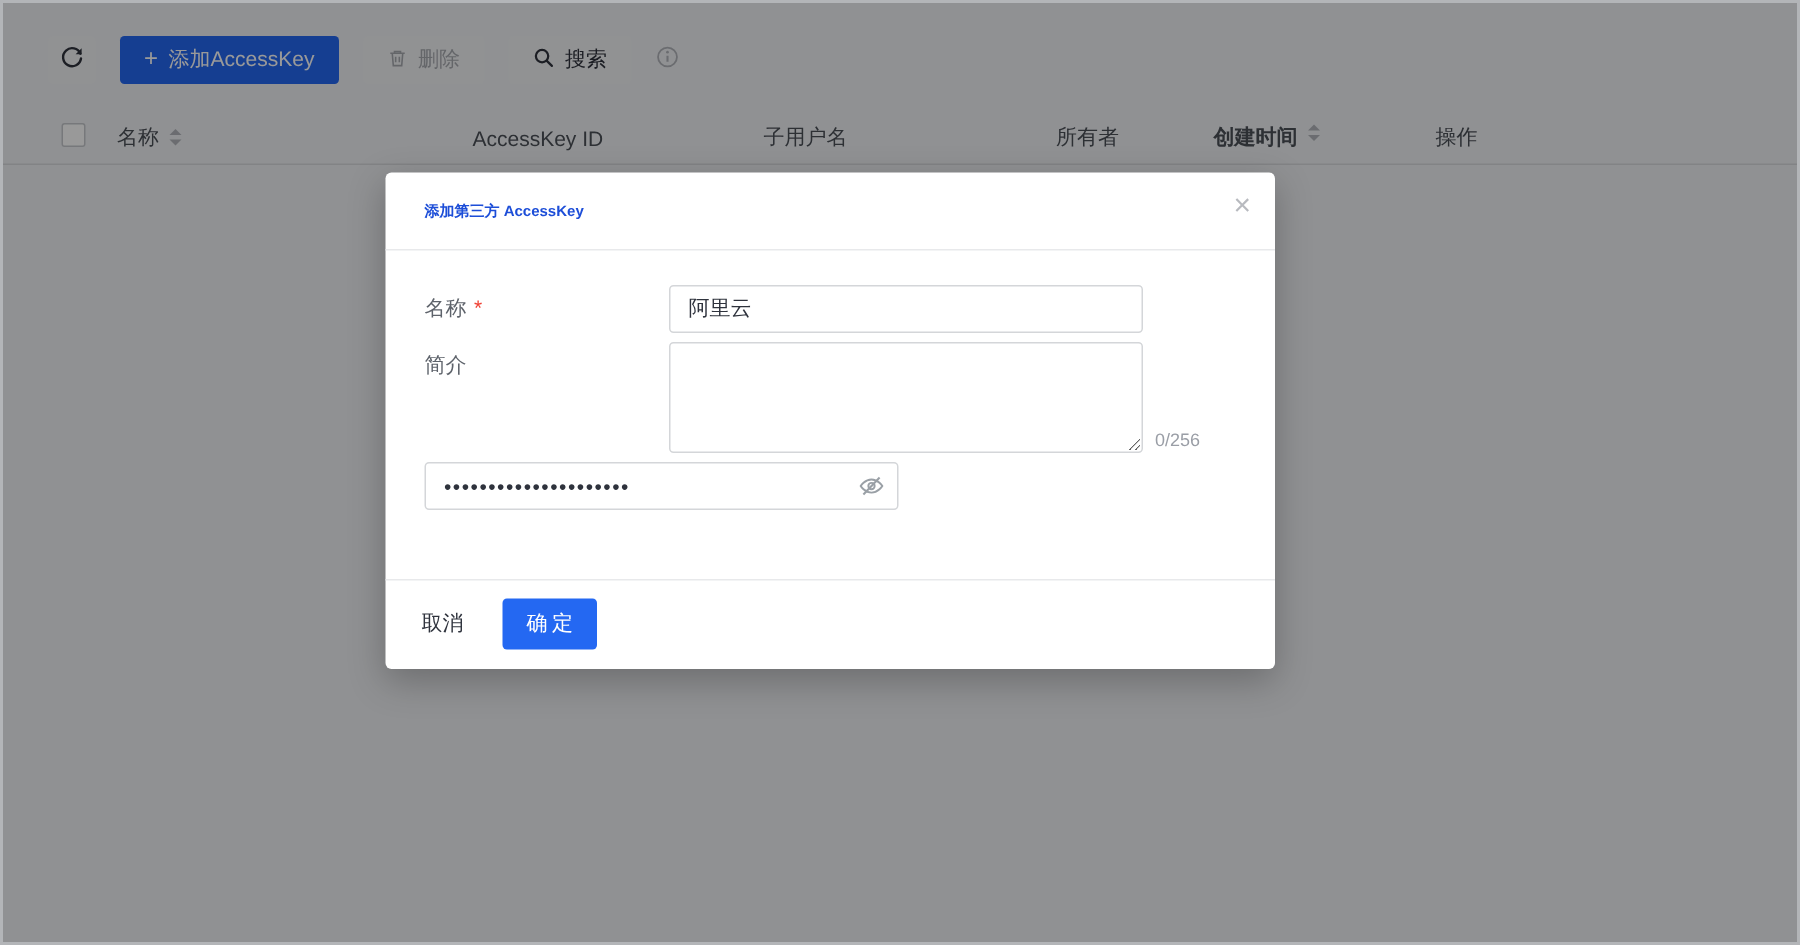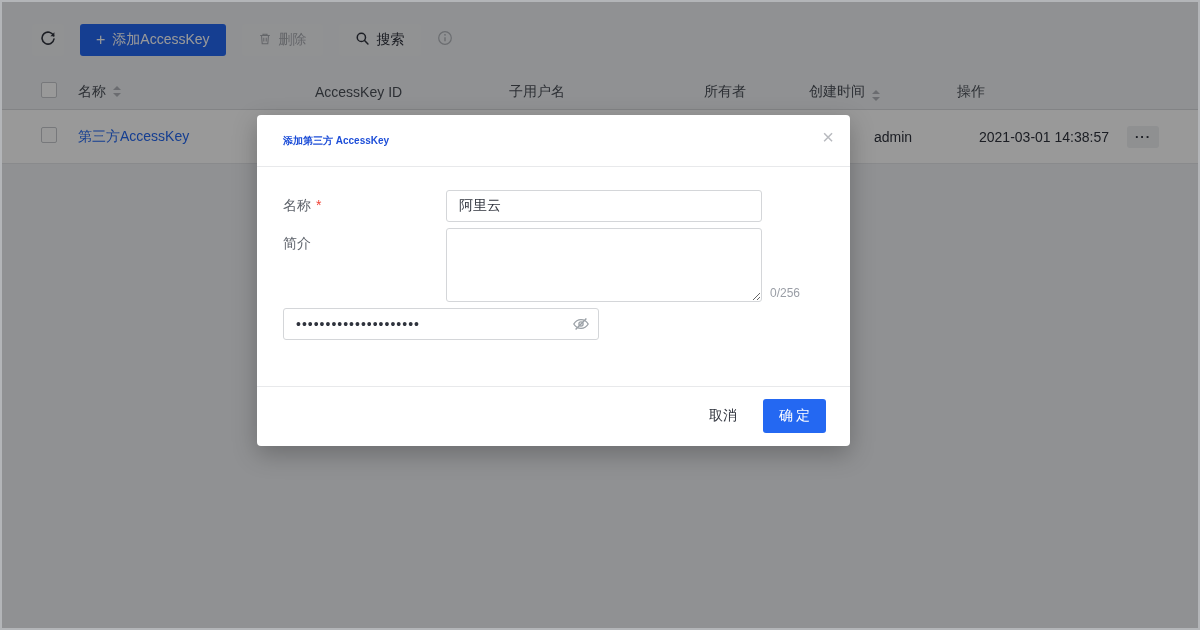--- a/index.html
+++ b/index.html
@@ -22,21 +22,21 @@
   .thead, .trow { display:flex; align-items:center; padding-left:41px; }
   .thead { height:36px; margin-top:18px; font-size:14px; color:#4b5058;
            border-bottom:1px solid #d9dbde; }
   .trow { height:54px; background:#ffffff; border-bottom:1px solid #e4e6e9; font-size:14px; color:#2f333d; }
   .col-cb { width:37px; }
   .col-name { width:237px; display:flex; align-items:center; }
   .col-akid { width:194px; }
   .col-root { width:170px; }
   .col-sub  { width:195px; }
   .col-owner{ width:105px; }
-  .col-time { width:148px; display:flex; align-items:flex-end; }
+  .col-time { width:148px; display:flex; align-items:flex-start;font-weight:bold; }
   .col-op   { width:73px; }
   .cb { width:16px; height:16px; background:#fff; border:1px solid #c6c9cd; border-radius:2px; display:inline-block; cursor:pointer; }
   .sorter { display:inline-flex; flex-direction:column; gap:3px; margin-left:7px; cursor:pointer; }
   .sorter i { width:0; height:0; border-left:4px solid transparent; border-right:4px solid transparent; }
   .sorter .up { border-bottom:4px solid #b2b5bb; }
   .sorter .dn { border-top:4px solid #b2b5bb; }
   .link { color:#2468f2; text-decoration:none; cursor:pointer; }
   .more-btn { width:32px; height:22px; background:#eef0f2; border:none; border-radius:3px;
               color:#2f333d; font-weight:bold; letter-spacing:1px; cursor:pointer; font-size:13px; }
 
@@ -64,21 +64,21 @@
   .req { color:#f04134; font-style:normal; margin-left:5px; }
   .field { position:relative; }
   .txt-input { width:316px; height:32px; border:1px solid #d4d6d9; border-radius:3px;
                padding:0 12px; font-size:14px; color:#2f333d; outline:none; font-family:"Liberation Sans",sans-serif; }
   .txt-area { width:316px; height:74px; border:1px solid #d4d6d9; border-radius:3px;
               padding:8px 12px; font-size:14px; color:#2f333d; outline:none; resize:both;
               font-family:"Liberation Sans",sans-serif; display:block; }
   .counter { position:absolute; left:calc(100% + 8px); bottom:2px; font-size:12px; color:#9a9ea6; white-space:nowrap; }
   .secret-input { padding-right:38px; letter-spacing:1px; }
   .eye-btn { position:absolute; right:9px; top:7px; background:none; border:none; cursor:pointer; padding:0; }
-  .modal-footer { display:flex; align-items:center; justify-content:flex-end; gap:26px;
+  .modal-footer { display:flex; align-items:center; justify-content:flex-start; gap:26px;
                   padding:12px 24px 13px; border-top:1px solid #e8e9eb; }
   .cancel-btn { background:none; border:none; font-size:14px; color:#2f333d; cursor:pointer; }
   .confirm-btn { background:#2468f2; color:#fff; border:none; border-radius:3px;
                  padding:8px 13px 8px 16px; font-size:14px; letter-spacing:3px; cursor:pointer; }
 </style>
 </head>
 <body>
 
 <div class="viewport">
 
@@ -146,40 +146,20 @@
       <span class="sorter">
           <i class="up"></i>
           <i class="dn"></i>
         </span>
     </div>
     <div class="col-op">
       <span>操作</span>
     </div>
   </div>
 
-  <div class="trow">
-    <div class="col-cb">
-      <span class="cb"></span>
-    </div>
-    <div class="col-name">
-      <a class="link">第三方AccessKey</a>
-    </div>
-    <div class="col-akid"></div>
-    <div class="col-root"></div>
-    <div class="col-sub"></div>
-    <div class="col-owner">
-      <span>admin</span>
-    </div>
-    <div class="col-time">
-      <span>2021-03-01 14:38:57</span>
-    </div>
-    <div class="col-op">
-      <button class="more-btn">···</button>
-    </div>
-  </div>
 
 
   <div class="overlay"></div>
 
   <div class="modal">
     <div class="modal-header">
       <span class="modal-title">添加第三方 AccessKey</span>
       <button class="modal-close">×</button>
     </div>
 

